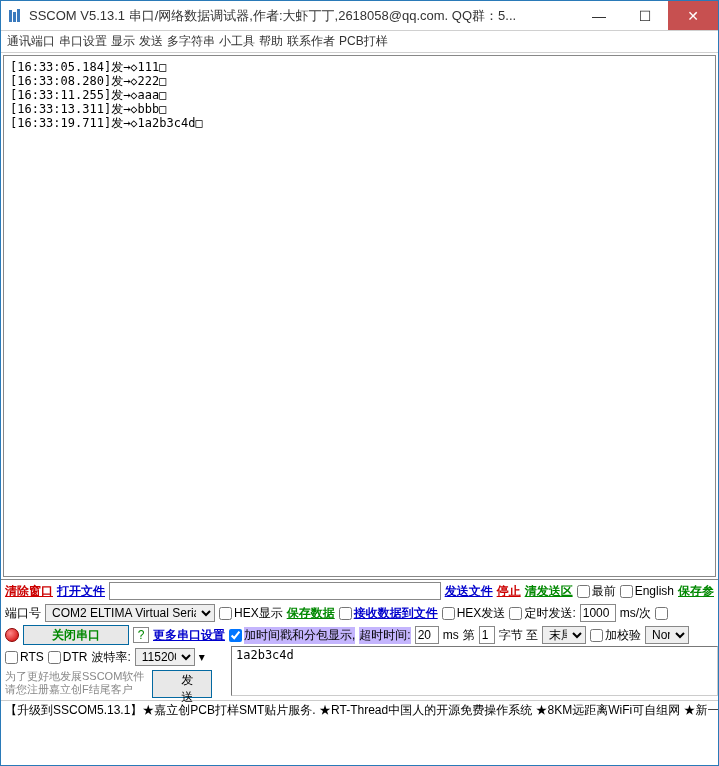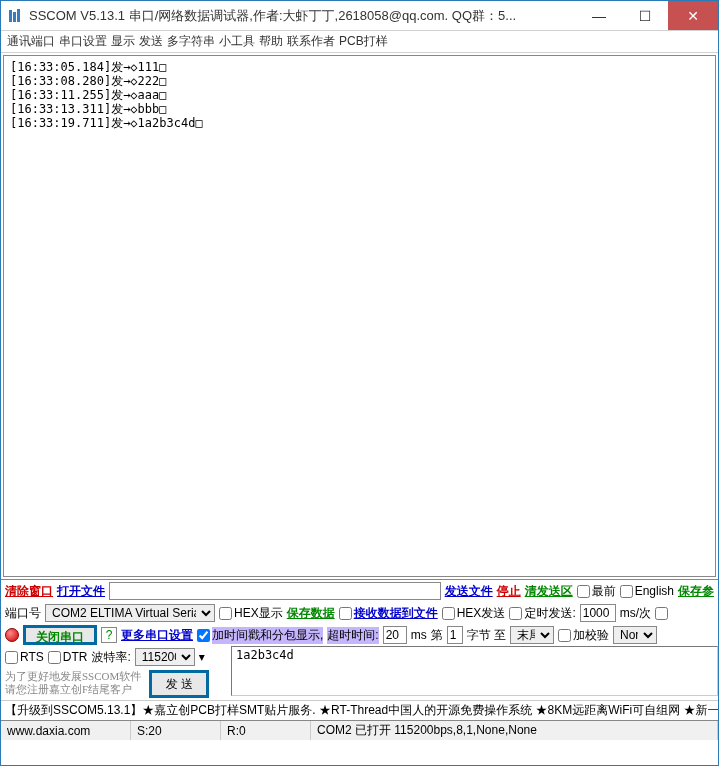--- a/index.html
+++ b/index.html
@@ -16,24 +16,24 @@
 .bottom { border-top: 1px solid #888; }
 .row { display: flex; align-items: center; height: 22px; padding: 0 4px; gap: 4px; font-size: 12px; white-space: nowrap; }
 .btn-link { color: #0000cc; text-decoration: underline; cursor: pointer; font-weight: bold; }
 .btn-link.red { color: #cc0000; }
 .btn-link.green { color: #008800; }
 .file-input { flex: 1; height: 18px; border: 1px inset #ccc; background: #fff; min-width: 50px; }
 select, input[type=text] { border: 1px solid #888; font-size: 12px; height: 18px; padding: 0 2px; font-family: inherit; }
 .cb { display: flex; align-items: center; gap: 2px; }
 .cb input { margin: 0; }
 .hl-yellow { background: #c4b5fd; }
-.win-btn { border: 3px solid #0369a1; background: #e8e8e8; padding: 1px 10px; font-size: 12px; cursor: pointer; height: 20px; }
+.win-btn { border: 1px solid #0369a1; background: #e8e8e8; padding: 1px 28px; font-size: 12px; cursor: pointer; height: 20px; }
 .green-text { color: #008800; font-weight: bold; }
 .rec-circle { width: 14px; height: 14px; border-radius: 50%; background: radial-gradient(circle at 35% 35%, #ff8888, #cc0000); border: 1px solid #880000; }
-.gray-text { color: #888; font-family: Liberation Serif, serif; }
+.gray-text { color: #888; font-family: Liberation Sans, sans-serif; }
 .send-area { height: 20px; border: 1px inset #ccc; background: #fff; padding: 1px 4px; font-family: SimSun, monospace; font-size: 12px; }
 .statusbar { height: 20px; border-top: 1px solid #888; display: flex; align-items: center; font-size: 12px; background: #f0f0f0; }
 .statusbar > div { border-right: 1px solid #ccc; padding: 0 6px; height: 100%; display: flex; align-items: center; }
 .promo { height: 20px; display: flex; align-items: center; padding: 0 4px; font-size: 12px; white-space: nowrap; overflow: hidden; border-top: 1px solid #ccc; }
 </style>
 </head>
 <body>
 
 <div class="titlebar">
   <span class="titlebar-icon">
@@ -157,19 +157,13 @@
           <div>请您注册嘉立创F结尾客户</div>
         </div>
         <button class="win-btn" style="height:28px;width:60px">发 送</button>
       </div>
     </div>
     <div class="send-area" style="flex:1;height:50px">1a2b3c4d</div>
   </div>
 
   <div class="promo">【升级到SSCOM5.13.1】★嘉立创PCB打样SMT贴片服务. ★RT-Thread中国人的开源免费操作系统 ★8KM远距离WiFi可自组网 ★新一代</div>
 
-  <div class="statusbar">
-    <div style="width:130px">www.daxia.com</div>
-    <div style="width:90px">S:20</div>
-    <div style="width:90px">R:0</div>
-    <div style="flex:1">COM2 已打开 115200bps,8,1,None,None</div>
-  </div>
 </div>
 
 </body></html>

